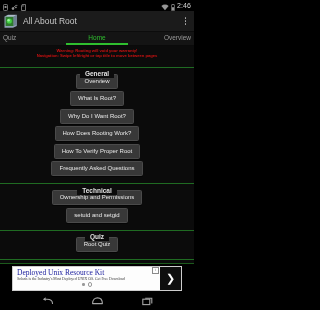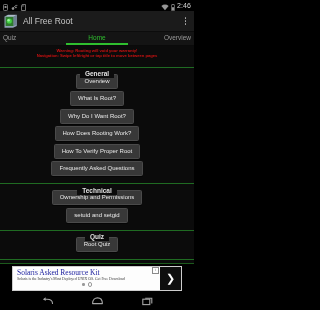--- a/index.html
+++ b/index.html
@@ -312,21 +312,21 @@
     <span class="app-icon">
       <svg width="15" height="15" viewBox="0 0 15 15">
         <polygon points="1.5,2.5 5,0.8 13.8,0.8 13.8,12 10,13.8 1.5,13.8" fill="#8fa0b4"></polygon>
         <rect x="2.6" y="2.6" width="8" height="9.4" fill="#2f7a2f"></rect>
         <polygon points="2.6,2.6 10.6,2.6 13.2,1.3 5.2,1.3" fill="#b8c4d2"></polygon>
         <polygon points="10.6,2.6 13.2,1.3 13.2,10.8 10.6,12" fill="#6f7f92"></polygon>
         <circle cx="6.3" cy="7.0" r="2.6" fill="#42d142"></circle>
         <circle cx="5.6" cy="6.3" r="1.2" fill="#9cf59c"></circle>
       </svg>
     </span>
-    <span class="app-title">All Free Root</span>
+    <span class="app-title">All About Root</span>
     <span class="overflow-btn">
       <i></i>
         <i></i>
         <i></i>
     </span>
   </div>
 
   <div class="tabbar">
     <div class="tab side-l">Quiz</div>
     <div class="tab active">Home</div>
@@ -385,21 +385,21 @@
     <div class="section-head">
       <div class="rule"></div>
       <span class="lbl">Credits</span>
     </div>
 
   </div>
 
   <div class="ad-wrap">
     <div class="ad">
       <div class="ad-text">
-        <div class="ad-title">Solaris Asked Resource Kit</div>
+        <div class="ad-title">Deployed Unix Resource Kit</div>
         <div class="ad-sub">Solaris is the Industry's Most Deployed UNIX OS. Get Free Download</div>
         <div class="ad-dots">
           <i></i>
           <i class="hollow"></i>
         </div>
       </div>
       <div class="ad-info">i</div>
       <div class="ad-cta">❯</div>
     </div>
   </div>

